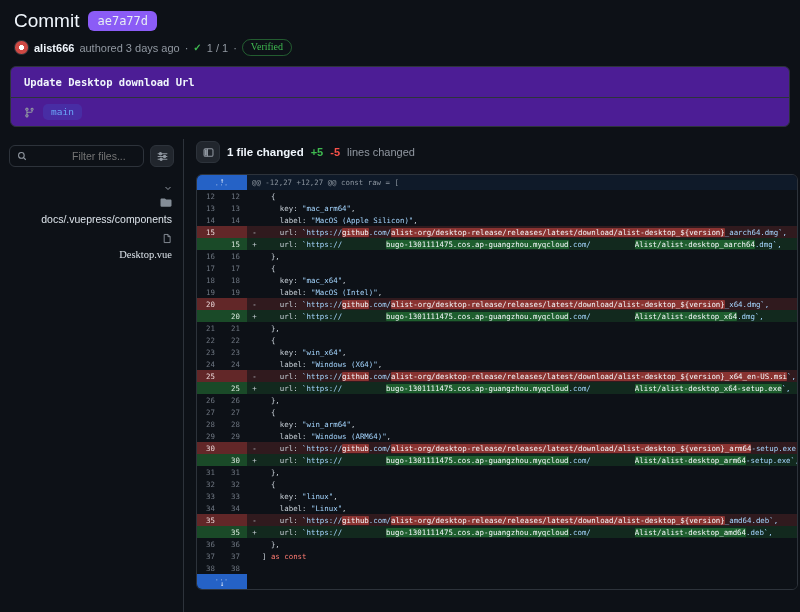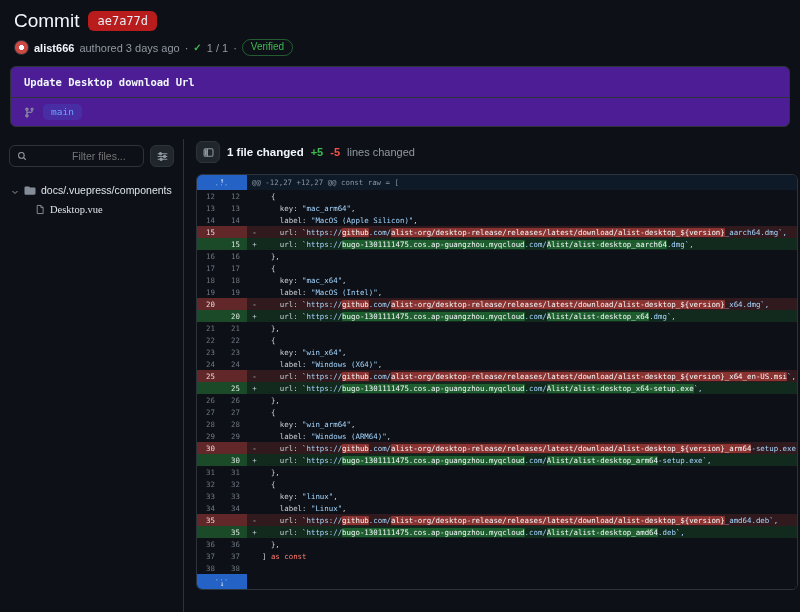--- a/index.html
+++ b/index.html
@@ -3,41 +3,41 @@
 <meta charset="utf-8">
 <style>
   * { margin:0; padding:0; box-sizing:border-box; }
   html,body { width:800px; height:612px; overflow:hidden; }
   body { background:#0d1117; color:#e6edf3; font-family:"Liberation Sans", sans-serif; }
 
   
   .top { padding:8px 10px 0 10px; }
   .title-row { display:flex; align-items:center; gap:9px; padding:2px 4px 0 4px; }
   .page-title { font-size:19px; color:#f0f6fc; font-weight:400; }
-  .sha-chip { font-family:"DejaVu Sans Mono", monospace; font-size:12px; background:#b91c1c; border-radius:6px; padding:3px 9px; color:#e6edf3; cursor:pointer; }
+  .sha-chip { font-family:"DejaVu Sans Mono", monospace; font-size:12px; background:#8b5cf6; border-radius:6px; padding:3px 9px; color:#e6edf3; cursor:pointer; }
   .meta-row { display:flex; align-items:center; gap:5px; margin:7px 4px 10px 4px; font-size:11px; color:#9198a1; }
   .avatar { width:15px; height:15px; border-radius:50%; background:radial-gradient(circle at 50% 52%, #ffffff 0 27%, #cf4944 28% 100%); border:1px solid #30363d; flex:0 0 auto; }
   .author { color:#f0f6fc; font-weight:700; }
   .check-glyph { color:#3fb950; font-size:10px; font-weight:700; }
-  .verified-badge { color:#3fb950; border:1px solid rgba(63,185,80,0.45); border-radius:999px; padding:1px 8px 2px 8px; font-size:10px; line-height:12px; cursor:pointer; }
+  .verified-badge { color:#3fb950; border:1px solid rgba(63,185,80,0.45); border-radius:999px; padding:1px 8px 2px 8px; font-size:10px; line-height:12px; cursor:pointer;font-family:Liberation Serif, serif; }
   .commit-box { border:1px solid #2d333b; border-radius:6px; background:#4c1d95; }
   .msg-row { padding:9px 13px; font-family:"DejaVu Sans Mono", monospace; font-weight:700; font-size:10.5px; color:#f0f6fc; border-bottom:1px solid #2d333b; }
   .branch-row { padding:6px 13px; display:flex; align-items:center; gap:8px; }
   .branch-chip { font-family:"DejaVu Sans Mono", monospace; font-size:9.5px; color:#6aa6f8; background:rgba(56,139,253,0.15); border-radius:5px; padding:2px 8px 3px 8px; cursor:pointer; }
 
   
   .main { display:flex; margin-top:12px; height:480px; }
   .sidebar { width:184px; flex:0 0 auto; padding:6px 9px 0 9px; border-right:1px solid #2d333b; }
   .filter-row { display:flex; gap:6px; }
   .filter-wrap { flex:1; display:flex; align-items:center; gap:5px; border:1px solid #2d333b; border-radius:6px; padding:3px 7px; }
   .filter-wrap input { flex:1; width:60px; background:transparent; border:none; outline:none; color:#c9d1d9; font-size:10.5px; font-family:"Liberation Sans", sans-serif;margin-left:40px; }
   .icon-btn { background:#21262d; border:1px solid #2d333b; border-radius:6px; width:24px; height:22px; display:flex; align-items:center; justify-content:center; color:#9198a1; cursor:pointer; flex:0 0 auto; }
   .ghost-btn { background:transparent; border:none; color:#9198a1; display:flex; align-items:center; justify-content:center; cursor:pointer; padding:0; }
   .tree { margin-top:13px; font-size:10.5px; color:#dce3ea; }
-  .tree-row { display:flex; align-items:flex-end; gap:5px; padding:4px 2px; border-radius:5px; cursor:pointer; }
+  .tree-row { display:flex; align-items:flex-end; gap:5px; padding:4px 2px; border-radius:5px; cursor:pointer;flex-direction:column; }
   .tree-file { margin-left:24px;font-family:Liberation Serif, serif; }
 
   
   .content { flex:1; padding:2px 2px 0 12px; min-width:0; }
   .summary-row { display:flex; align-items:center; gap:7px; font-size:11px; color:#9198a1; }
   .files-changed { font-weight:700; font-size:11.5px; color:#f0f6fc; }
   .additions { color:#3fb950; font-weight:700; }
   .deletions { color:#f85149; font-weight:700; }
 
   .file-card { margin-top:11px; border:1px solid #2d333b; border-radius:6px; overflow:hidden; }
@@ -54,21 +54,21 @@
   .hunk-text { grid-column:3/5; color:#8b949e; white-space:pre; padding-left:5px; overflow:hidden; }
   .lnum { text-align:right; padding-right:7px; color:#6e7681; cursor:pointer; height:100%; display:flex; align-items:center; justify-content:flex-end; }
   .sign { text-align:center; color:#c9d1d9; }
   .code { white-space:pre; overflow:hidden; }
   .tok-p { color:#c9d1d9; } .tok-s { color:#a5d6ff; } .tok-k { color:#ff7b72; }
   .drow.del { background:rgba(248,81,73,0.15); }
   .drow.del .lnum { background:rgba(248,81,73,0.25); color:#e8d5d6; }
   .drow.del .tok-x { background:rgba(248,81,73,0.45); color:#f4f7fa; border-radius:1px; }
   .drow.add { background:rgba(46,160,67,0.17); }
   .drow.add .lnum { background:rgba(46,160,67,0.28); color:#d8e8dc; }
-  .drow.add .tok-x { background:rgba(46,160,67,0.45); color:#f4f7fa; border-radius:1px; }
+  .drow.add .tok-x { background:rgba(46,160,67,0.45); color:#f4f7fa; border-radius:1px;margin-left:44px; }
   .expander .filler { grid-column:3/5; height:100%; }
   svg { display:block; }
 </style>
 </head>
 <body>
 
 <div class="page">
 
   <div class="top">
     <div class="title-row">

